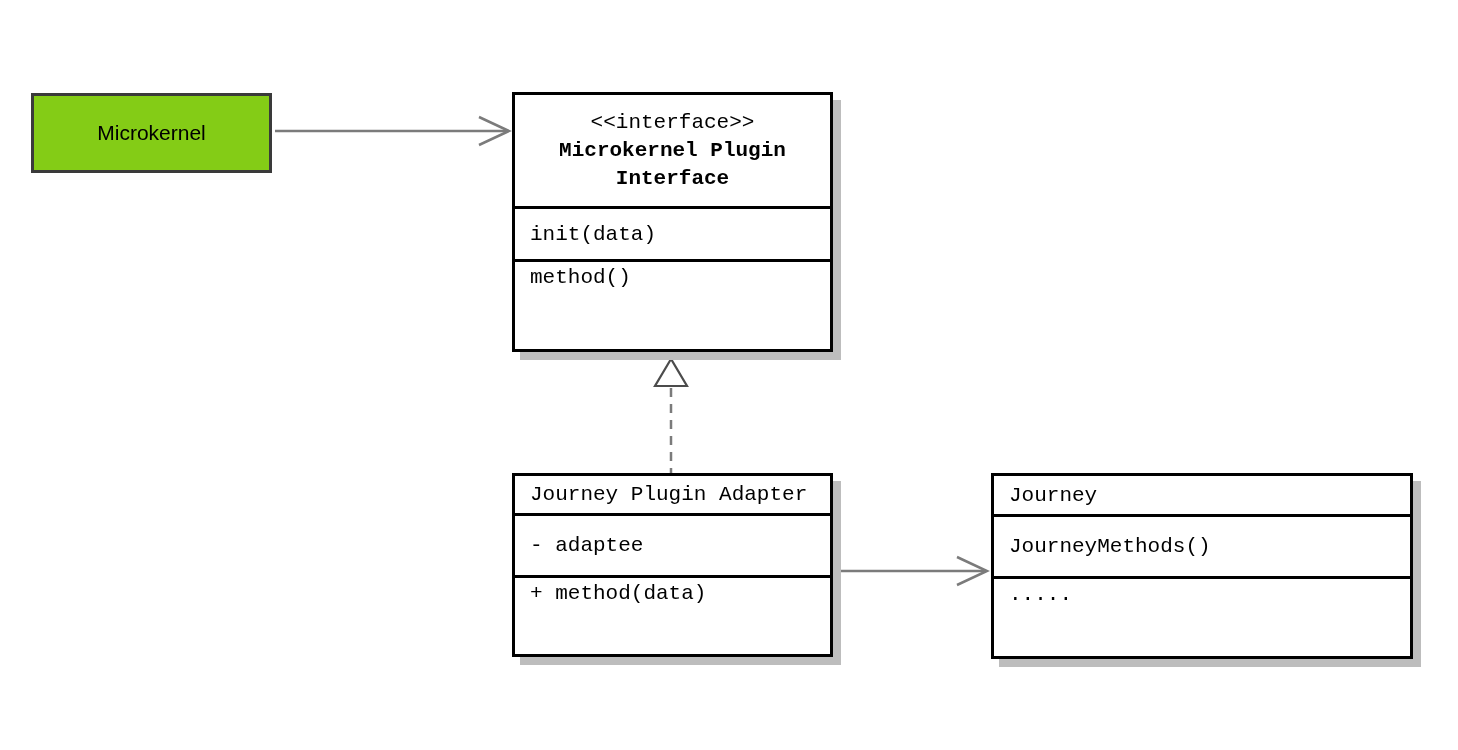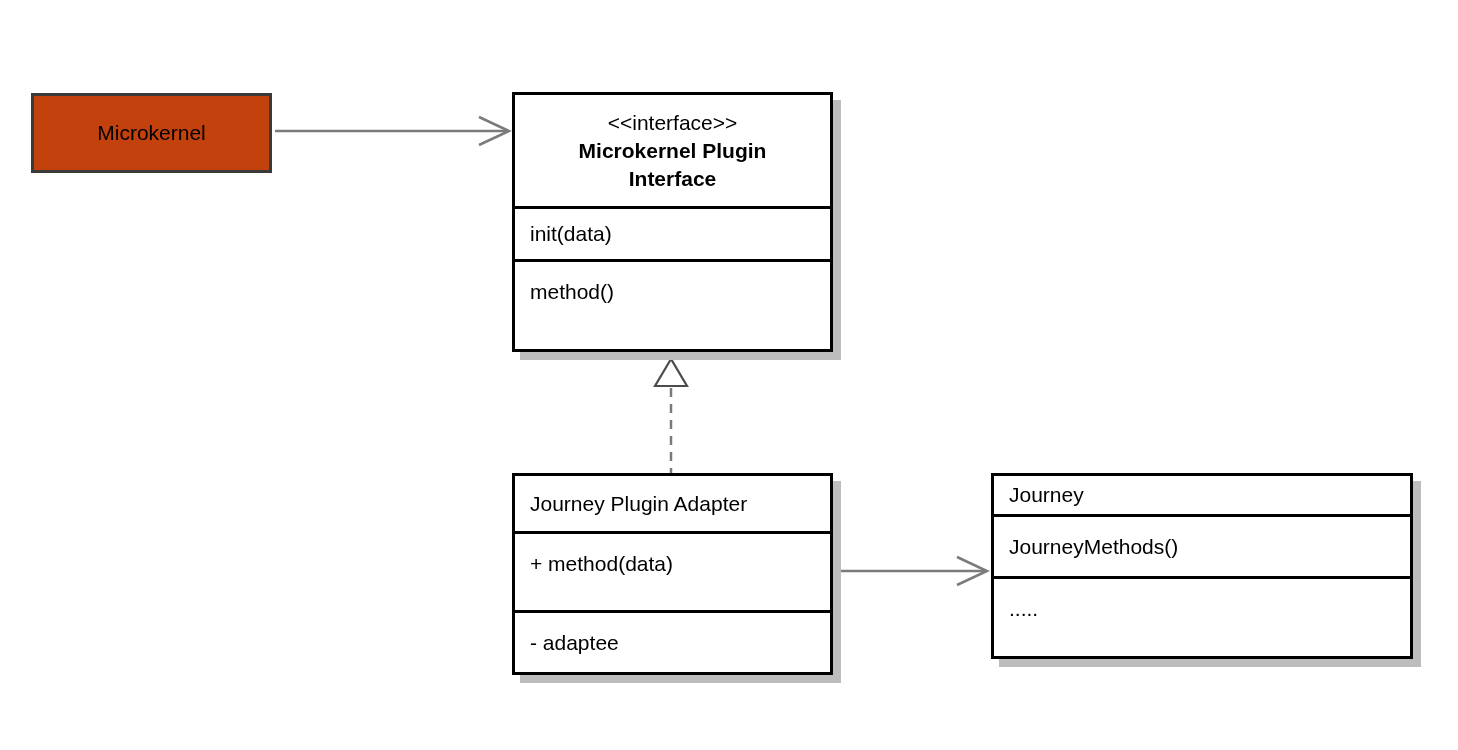--- a/index.html
+++ b/index.html
@@ -3,37 +3,38 @@
 <meta charset="utf-8">
 <style>
   html,body{margin:0;padding:0;background:#ffffff;}
   .canvas{
     position:relative;width:1458px;height:750px;background:#ffffff;
     font-family:"Liberation Sans",sans-serif;color:#000;overflow:hidden;
   }
   .connectors{position:absolute;left:0;top:0;width:1458px;height:750px;}
   .node{position:absolute;box-sizing:border-box;}
   .simple-box{
-    border:3px solid #3a3a3a;background:#c2410c;
+    border:3px solid #3a3a3a;background:#84cc16;
     display:flex;align-items:center;justify-content:center;
     font-size:21px;
   }
   .crow{
     box-sizing:border-box;border:3px solid #000000;background:#ffffff;
     box-shadow:8px 8px 0 0 #bdbdbd;
     display:flex;align-items:center;padding:0 15px;font-size:21px;
     position:relative;
+    font-family:Liberation Mono, monospace;
   }
   .crow + .crow{margin-top:-3px;}
   .hdr{
     flex-direction:column;justify-content:center;text-align:center;
     padding:0;line-height:28px;
   }
   .hdr .nm{font-weight:bold;max-width:232px;}
-  .tall{align-items:flex-start;padding-top:18px;}
+  .tall{align-items:flex-start;padding-top:4px;}
 </style>
 </head>
 <body>
 
 <div class="canvas">
 
   <svg class="connectors" width="1458" height="750" viewBox="0 0 1458 750" fill="none">
     <g>
       <line x1="275" y1="131" x2="507" y2="131" stroke="#7b7b7b" stroke-width="2.5"></line>
       <polyline points="479,117 509,131 479,145" stroke="#7b7b7b" stroke-width="2.5" fill="none"></polyline>
@@ -59,28 +60,28 @@
     </div>
     <div class="crow" style="height:56px;">
       <span>init(data)</span>
     </div>
     <div class="crow tall" style="height:93px;">
       <span>method()</span>
     </div>
   </div>
 
   <div class="node" style="left:512px;top:473px;width:321px;">
-    <div class="crow" style="height:61px;">
+    <div class="crow" style="height:43px;">
       <span>Journey Plugin Adapter</span>
+    </div>
+    <div class="crow" style="height:65px;">
+      <span>- adaptee</span>
     </div>
     <div class="crow tall" style="height:82px;">
       <span>+ method(data)</span>
-    </div>
-    <div class="crow" style="height:65px;">
-      <span>- adaptee</span>
     </div>
   </div>
 
   <div class="node" style="left:991px;top:473px;width:422px;">
     <div class="crow" style="height:44px;">
       <span>Journey</span>
     </div>
     <div class="crow" style="height:65px;">
       <span>JourneyMethods()</span>
     </div>

